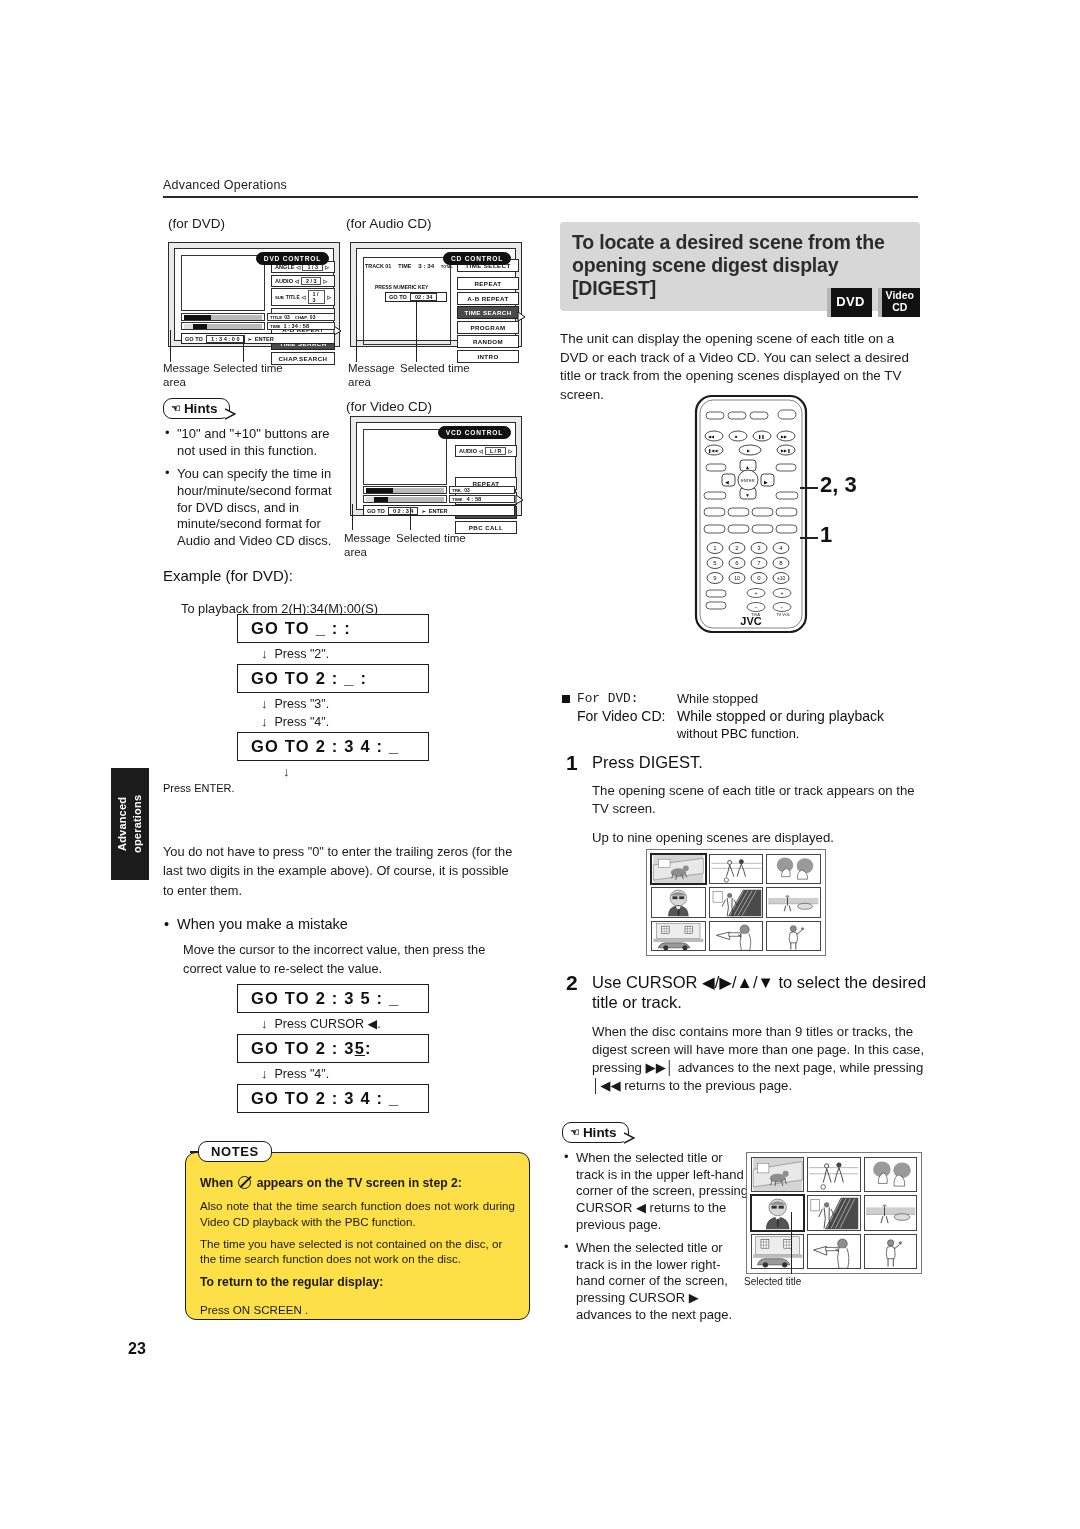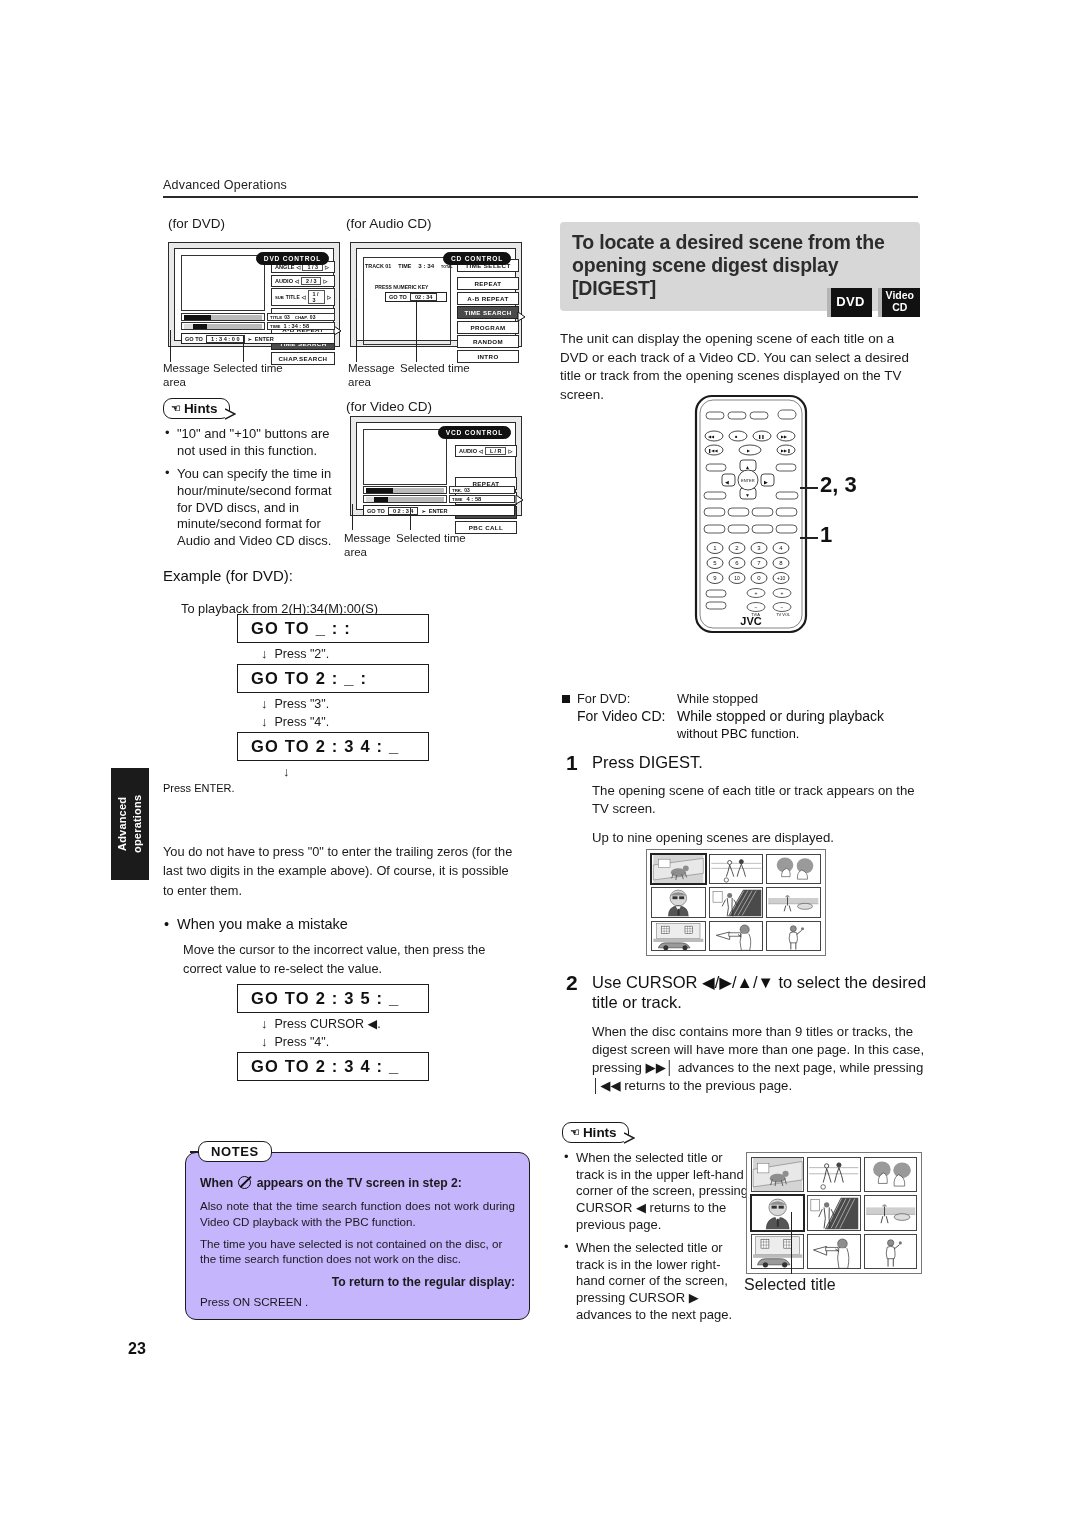--- a/index.html
+++ b/index.html
@@ -75,21 +75,21 @@
   }
   .goto-wrap { margin-left:74px; }
   .arrow-line { display:flex; align-items:center; gap:7px; font-size:12.5px;
                 color:#1a1a1a; margin:3px 0 3px 98px; }
   .arrow-line .dn { font-size:13px; }
   .u { text-decoration:underline; }
 
   
   .notes-box {
     position:absolute; left:185px; top:1152px; width:345px; height:168px;
-    border:1.7px solid #1c1c1c; border-radius:11px; background:#c4b5fd;
+    border:1.7px solid #1c1c1c; border-radius:11px; background:#fde047;
   }
   .notes-tag {
     position:absolute; left:12px; top:-12px; background:#fff;
     border:1.7px solid #1c1c1c; border-radius:9px; padding:2px 12px;
     font-size:13px; font-weight:bold; letter-spacing:.6px;
   }
   .notes-tag:before{ content:""; position:absolute; left:-9px; top:9px; width:9px; height:2px; background:#1c1c1c;}
   .notes-body { padding:22px 14px 0 14px; font-size:11.6px; line-height:1.33; color:#1a1a1a; }
   .notes-body p { margin:0 0 7px; }
   .notes-body .b { font-weight:bold; }
@@ -136,21 +136,21 @@
 
   
   .digest { border:1.3px solid #777; background:#fff; padding:4px;
             display:grid; grid-template-columns:repeat(3,1fr); gap:3px; }
   .cell { border:1.1px solid #444; background:#fff; position:relative; overflow:hidden; }
   .cell.sel { outline:2.2px solid #222; outline-offset:-1px; }
   .cell svg { display:block; width:100%; height:100%; }
 
   .callnum { position:absolute; font-size:22px; font-weight:bold; color:#111; }
 
-  .lbl { font-size:16px; color:#1a1a1a; }
+  .lbl { font-size:10px; color:#1a1a1a; }
 </style>
 </head>
 <body>
 
 <div class="page">
 
   <div class="hdr-label">Advanced Operations</div>
   <div class="hdr-rule"></div>
 
   <div class="panel-cap" style="position:absolute;left:168px;top:216px;">(for DVD)</div>
@@ -373,40 +373,47 @@
   </div>
 
   <div style="position:absolute;left:163px;top:984px;width:370px;">
     <div class="goto-wrap">
         <div class="goto-box">GO TO  2 : 3 5 : _</div>
       </div>
     <div class="arrow-line">
         <span class="dn">↓</span>
         <span>Press CURSOR ◀.</span>
       </div>
+    <div class="goto-wrap">
+        <div class="goto-box">
+          <span>GO TO  2 : 3 </span>
+          <span class="u">5</span>
+          <span> :</span>
+        </div>
+      </div>
     <div class="arrow-line">
         <span class="dn">↓</span>
         <span>Press "4".</span>
       </div>
     <div class="goto-wrap">
         <div class="goto-box">GO TO  2 : 3 4 : _</div>
       </div>
   </div>
 
   <div class="notes-box">
     <div class="notes-tag">NOTES</div>
     <div class="notes-body">
       <p>
         <span class="b" style="font-size:12.2px;">When</span>
         <span class="nosign"></span>
         <span class="b" style="font-size:12.2px;">appears on the TV screen in step 2:</span>
       </p>
       <p style="text-align:justify;">Also note that the time search function does not work during Video CD playback with the PBC function.</p>
       <p>The time you have selected is not contained on the disc, or the time search function does not work on the disc.</p>
-      <p class="b" style="margin-bottom:4px;font-size:12.2px;text-align:right;">To return to the regular display:</p>
+      <p class="b" style="margin-bottom:12px;font-size:12.2px;">To return to the regular display:</p>
       <p>Press ON SCREEN .</p>
     </div>
   </div>
 
   <div class="side-tab">
     <span><span>Advanced</span> <span>operations</span></span>
   </div>
   <div class="pagenum">23</div>
 
   <div class="col-right">
@@ -539,21 +546,21 @@
 
   <div class="leader" style="left:800px;top:487px;width:18px;height:1.6px;"></div>
   <div class="callnum" style="left:820px;top:472px;">2, 3</div>
   <div class="leader" style="left:800px;top:537px;width:18px;height:1.6px;"></div>
   <div class="callnum" style="left:820px;top:522px;">1</div>
 
   <div style="position:absolute;left:562px;top:690px;width:370px;">
     <div class="markline">
       <div class="sq"></div>
       <div style="display:flex;">
-          <span style="width:100px;">For DVD:</span>
+          <span style="width:100px;font-family:Liberation Mono, monospace;">For DVD:</span>
           <span>While stopped</span>
         </div>
     </div>
     <div style="display:flex;margin-left:15px;font-size:14px;line-height:1.34;">
       <span style="width:100px;">For Video CD:</span>
       <span>While stopped or during playback</span>
     </div>
     <div style="margin-left:115px;font-size:12.8px;">without PBC function.</div>
   </div>
 

